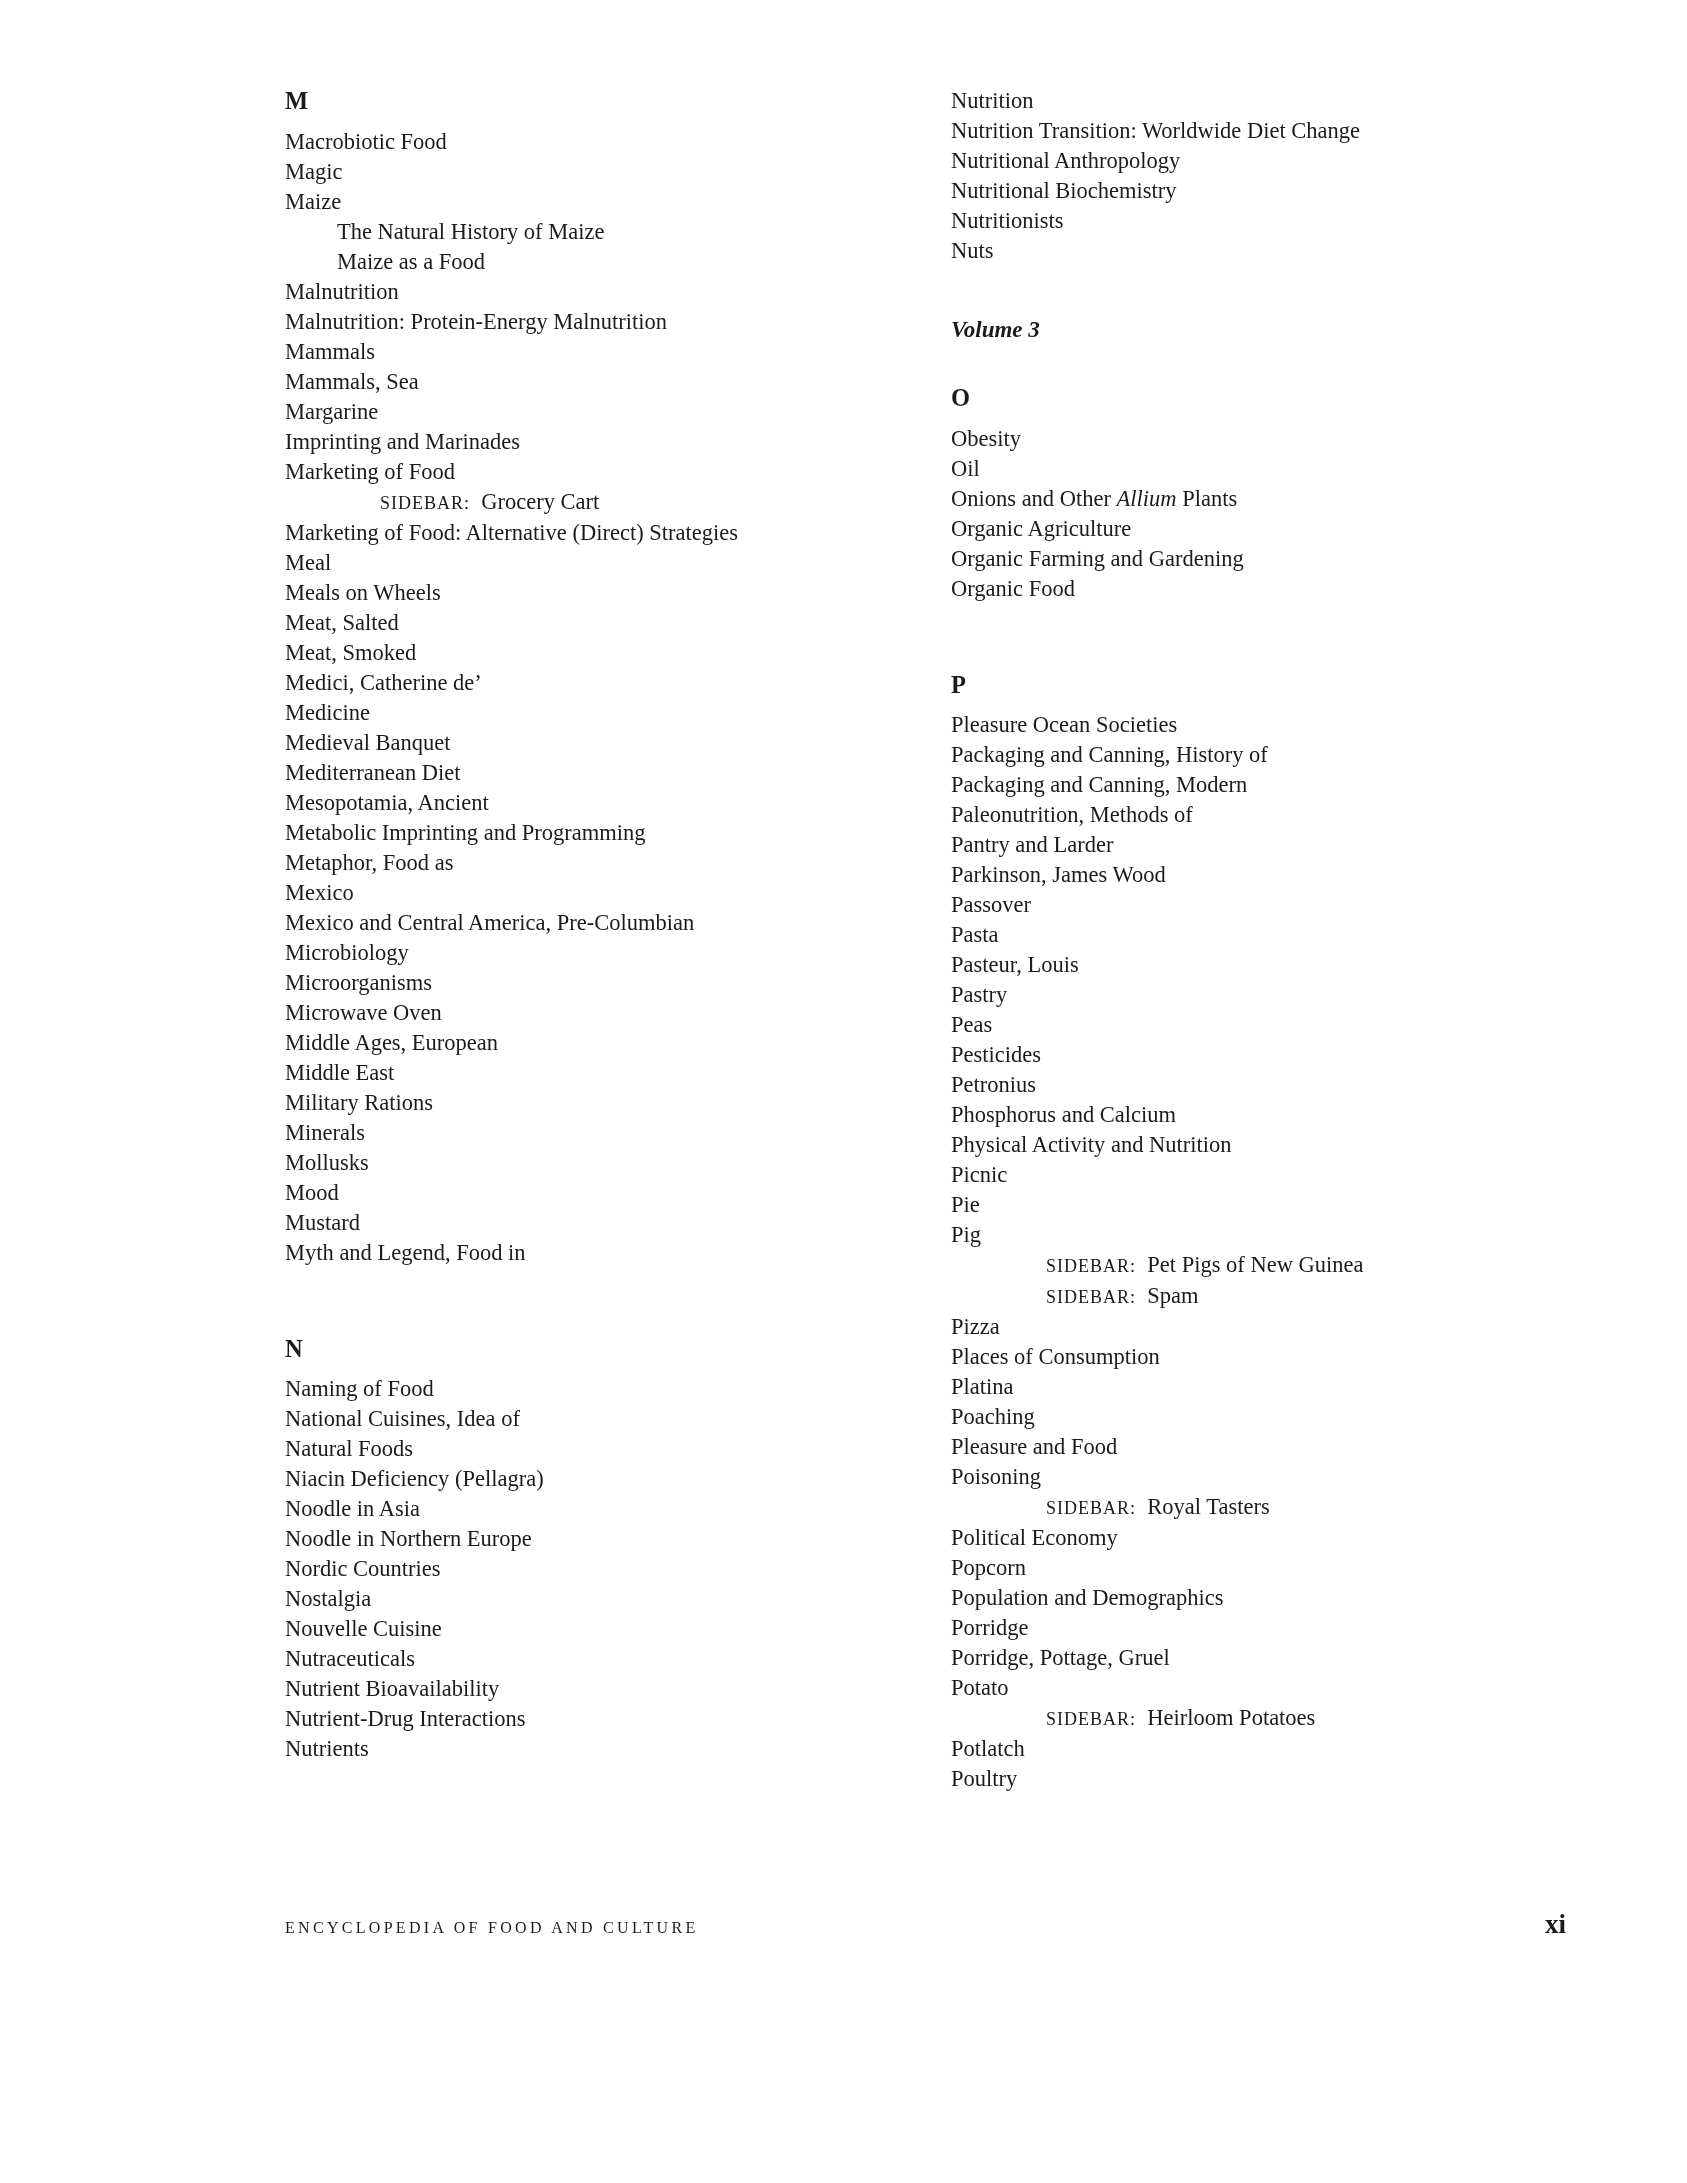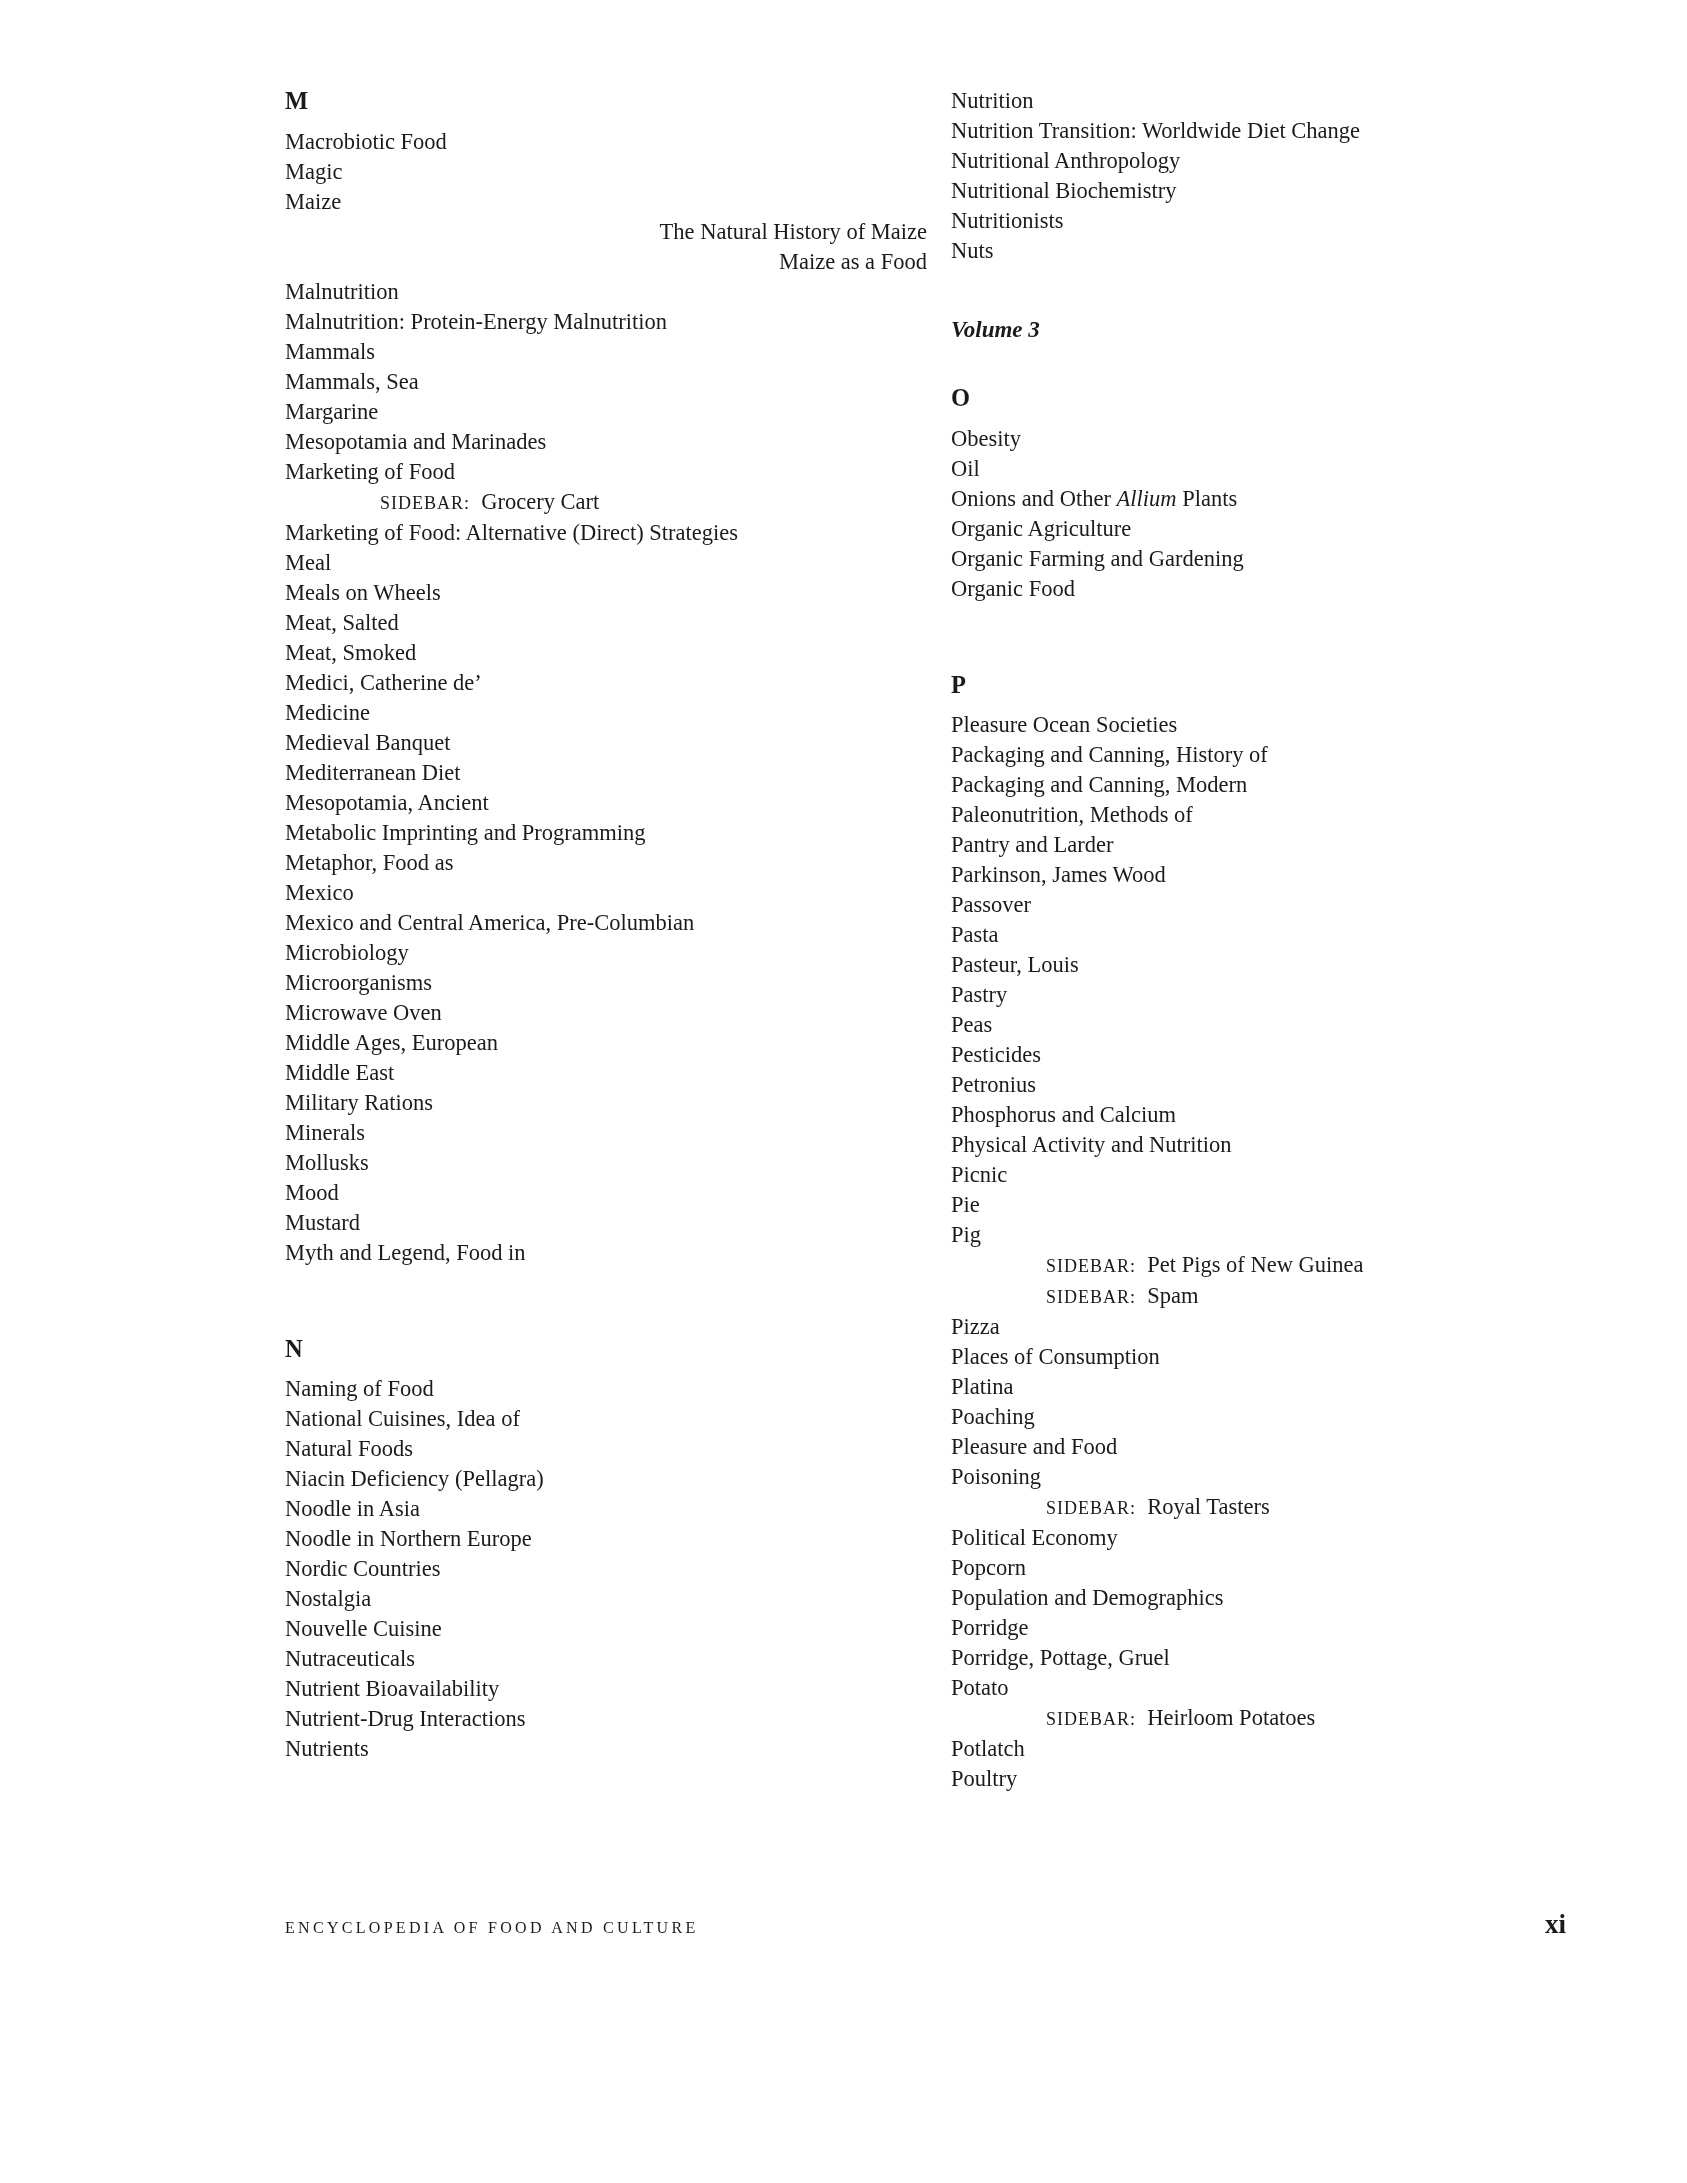--- a/index.html
+++ b/index.html
@@ -19,21 +19,21 @@
   .col {
     position: absolute;
     top: 86px;
     font-size: 22.5px;
     line-height: 30px;
   }
   .col-left  { left: 285px;  width: 642px; }
   .col-right { left: 951px; width: 622px; }
 
   .entry { white-space: nowrap; }
-  .sub { padding-left: 52px; white-space: nowrap; text-align: right; }
+  .sub { padding-left: 52px; white-space: nowrap; }
   .sidebar { padding-left: 95px; white-space: nowrap; }
   .sidebar-label {
     font-size: 18px;
     letter-spacing: 1px;
   }
   .letter {
     font-weight: bold;
     font-size: 24.5px;
     margin-top: 66px;
     margin-bottom: 10.6px;
@@ -75,21 +75,21 @@
       <div class="entry">Macrobiotic Food</div>
       <div class="entry">Magic</div>
       <div class="entry">Maize</div>
       <div class="sub">The Natural History of Maize</div>
       <div class="sub">Maize as a Food</div>
       <div class="entry">Malnutrition</div>
       <div class="entry">Malnutrition: Protein-Energy Malnutrition</div>
       <div class="entry">Mammals</div>
       <div class="entry">Mammals, Sea</div>
       <div class="entry">Margarine</div>
-      <div class="entry">Mesopotamia and Marinades</div>
+      <div class="entry">Imprinting and Marinades</div>
       <div class="entry">Marketing of Food</div>
       <div class="sidebar"><span class="sidebar-label">SIDEBAR:</span>&nbsp; Grocery Cart</div>
       <div class="entry">Marketing of Food: Alternative (Direct) Strategies</div>
       <div class="entry">Meal</div>
       <div class="entry">Meals on Wheels</div>
       <div class="entry">Meat, Salted</div>
       <div class="entry">Meat, Smoked</div>
       <div class="entry">Medici, Catherine de’</div>
       <div class="entry">Medicine</div>
       <div class="entry">Medieval Banquet</div>

